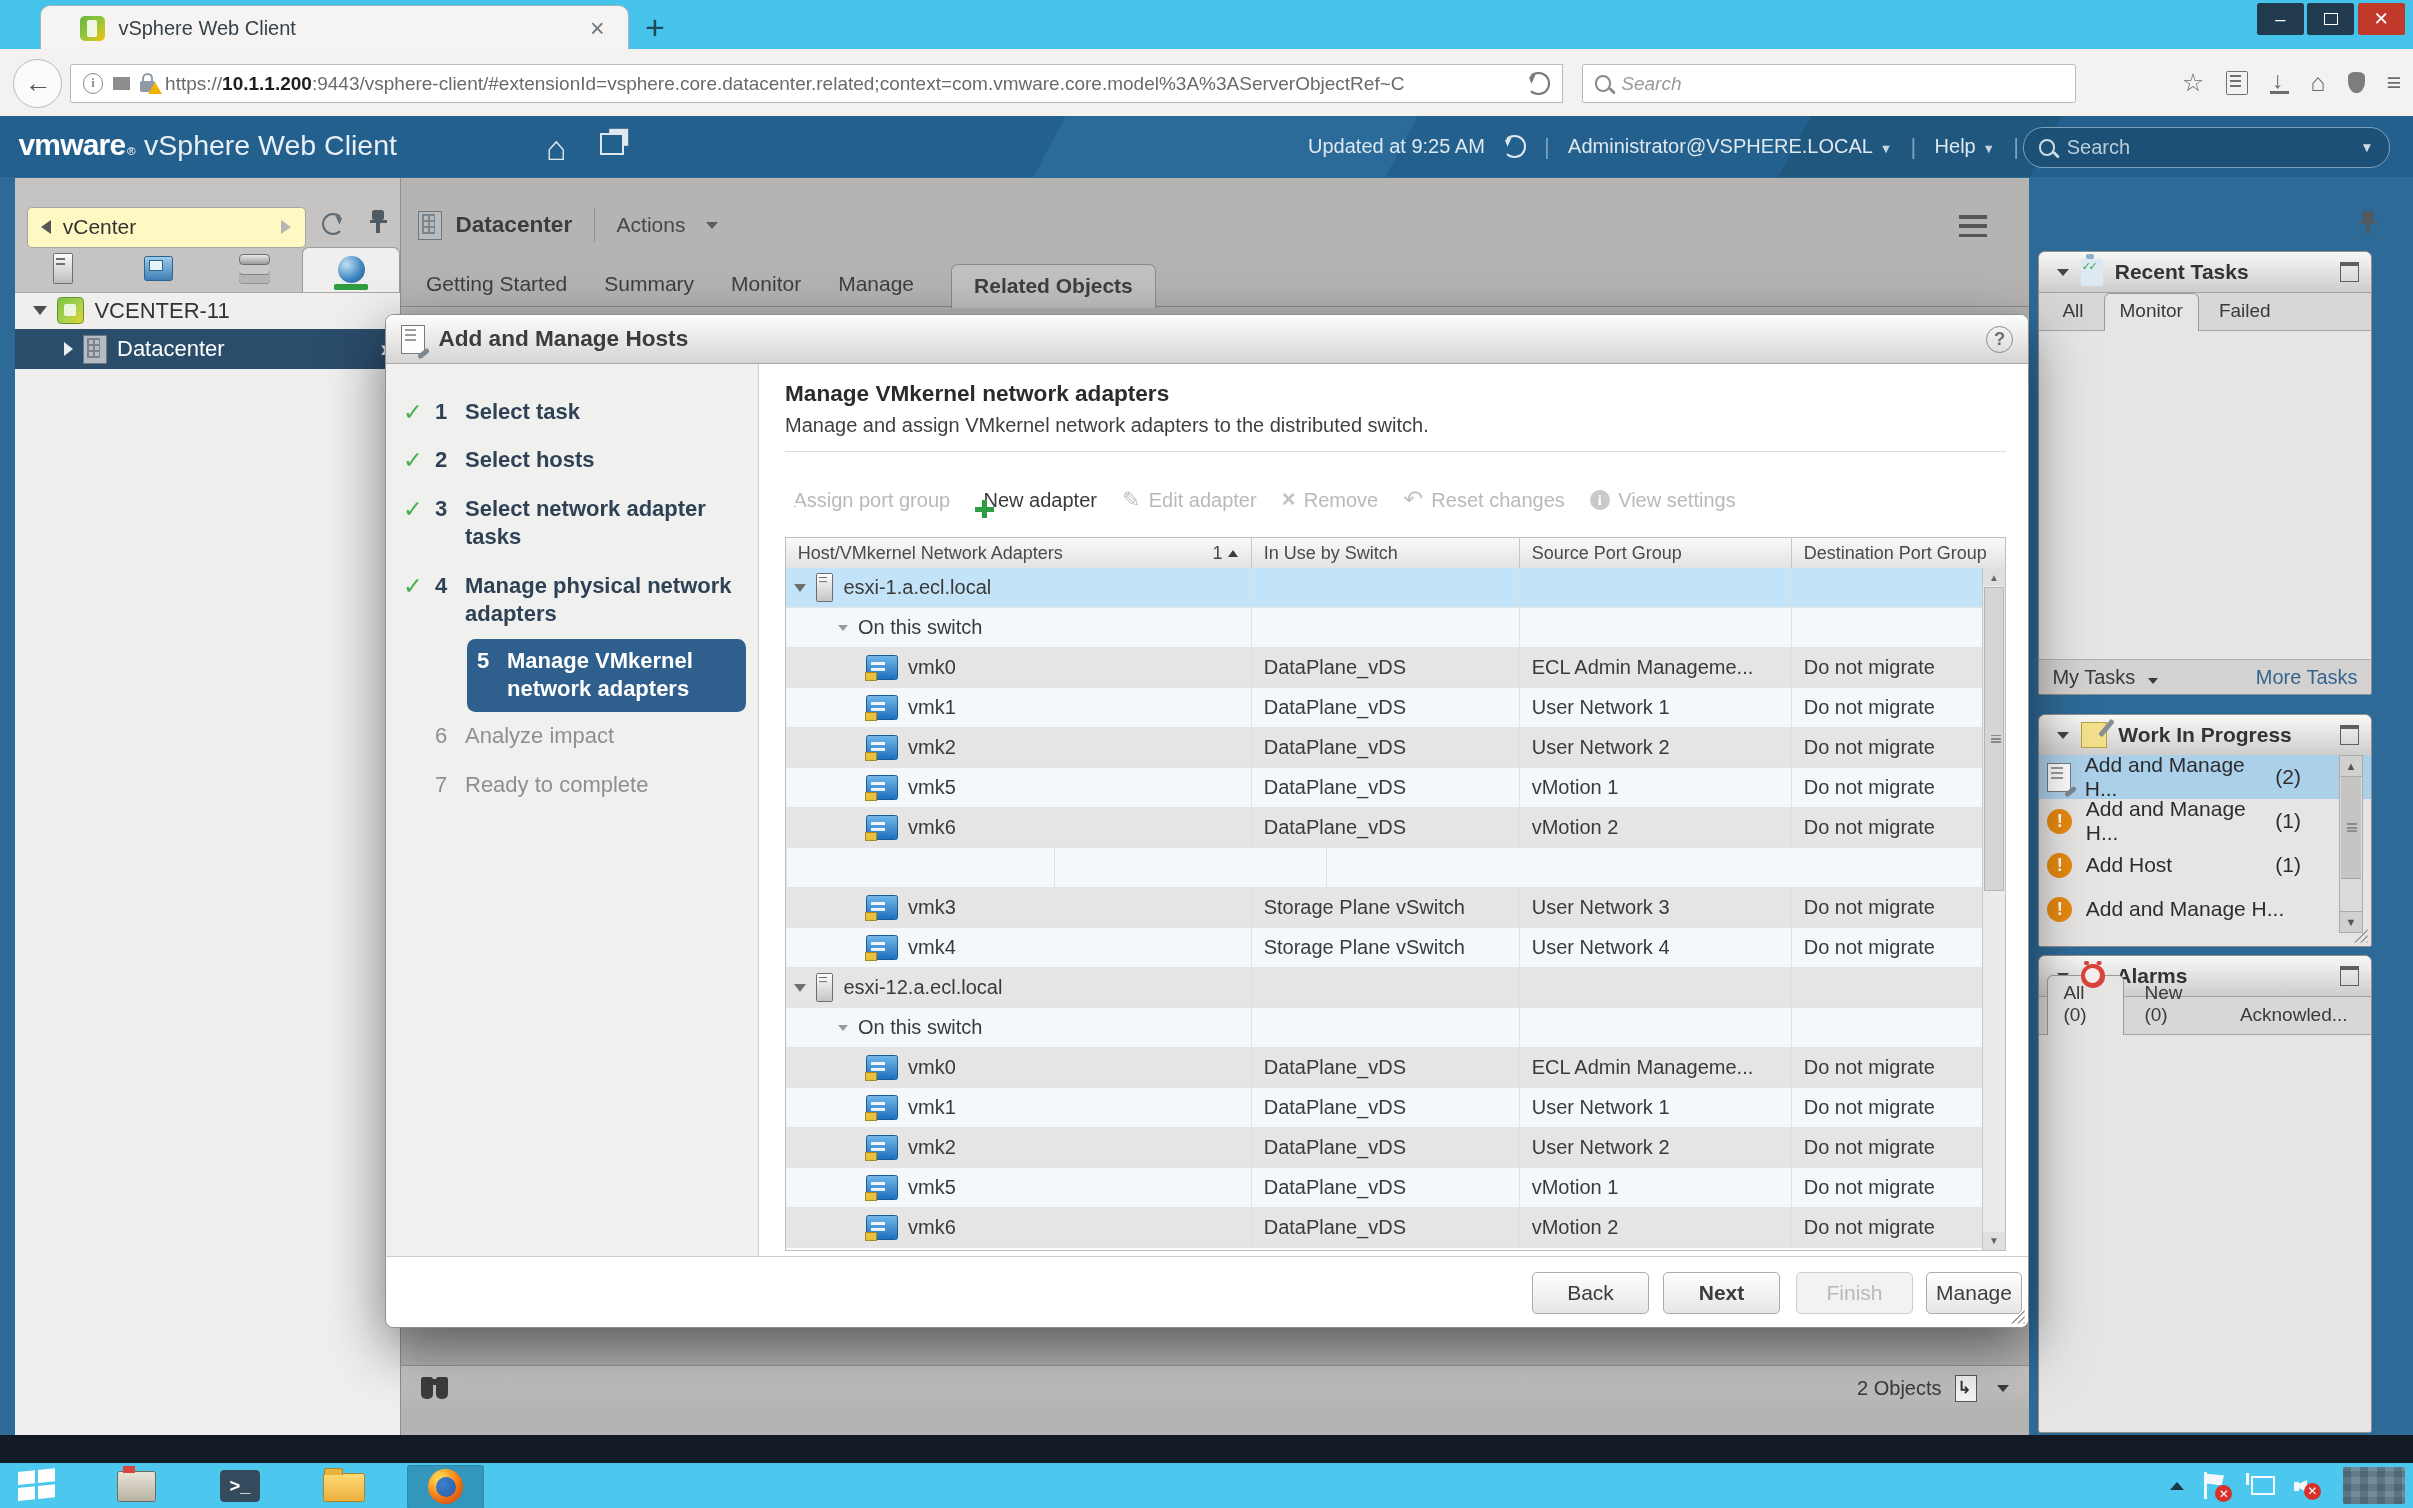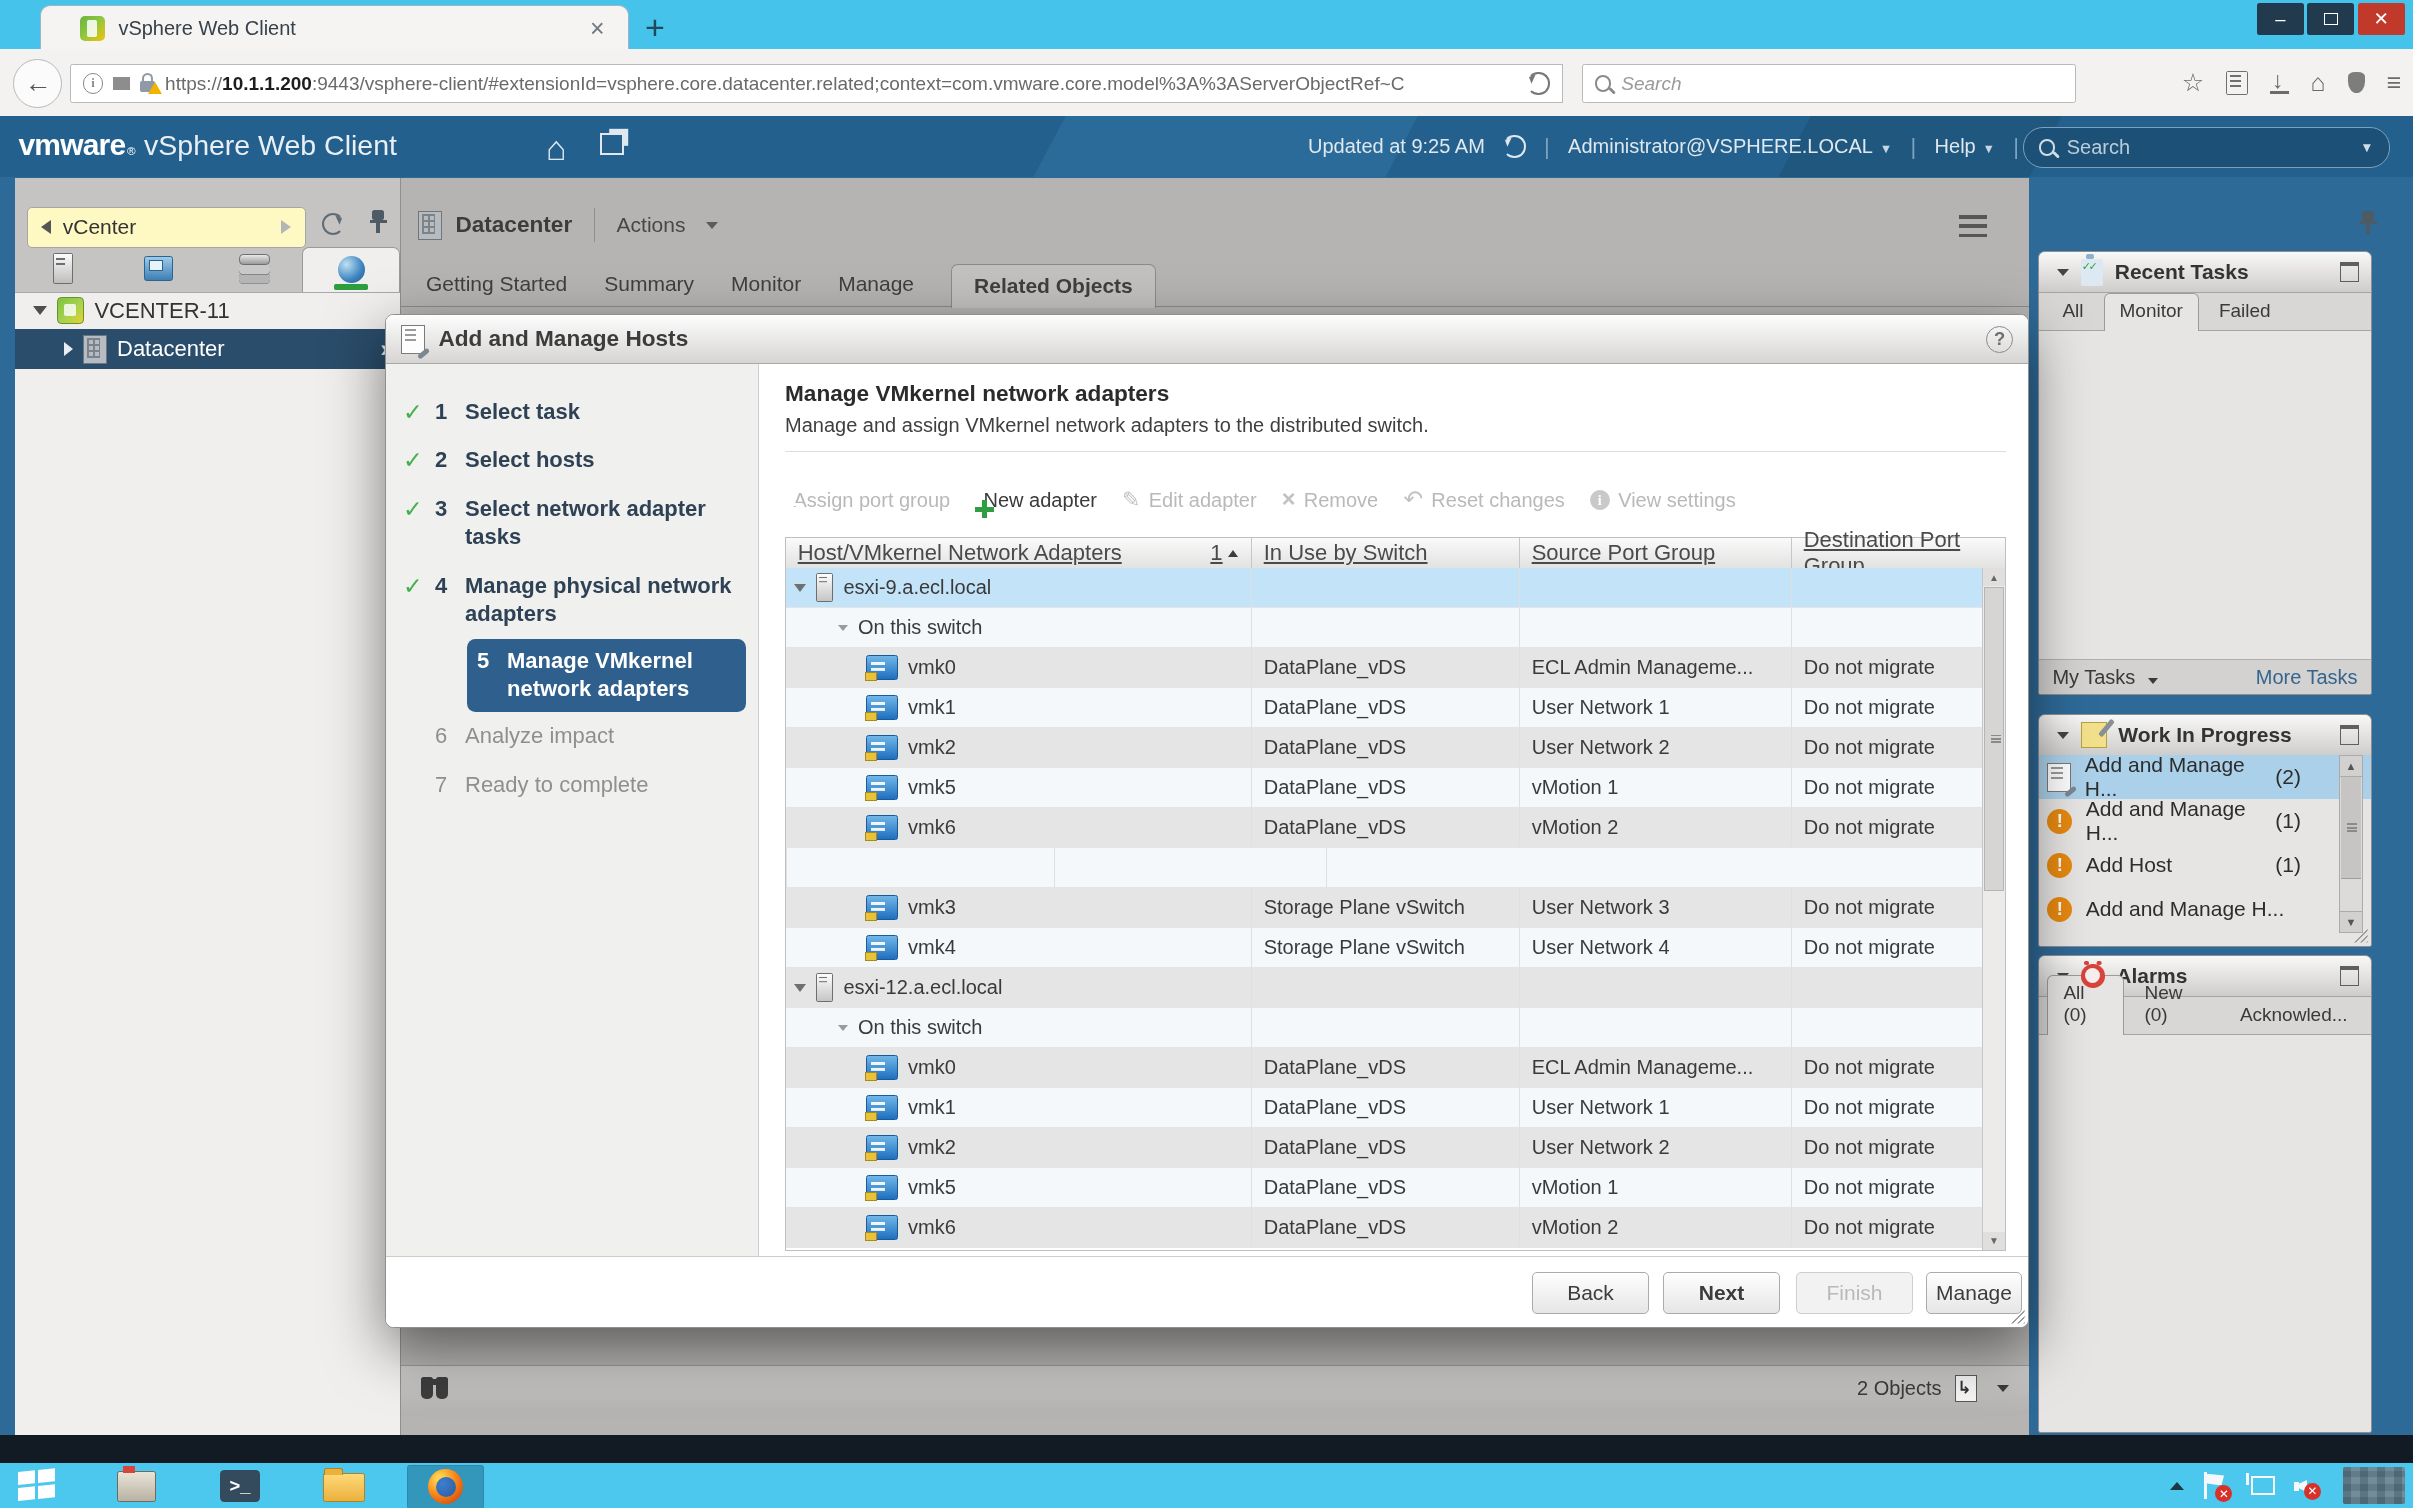--- a/index.html
+++ b/index.html
@@ -198,21 +198,21 @@
   .plus::after{content:"";position:absolute;left:0;top:6.7px;width:18.4px;height:5px;background:#2f9e41;}
   .gport{width:20px;height:15px;background:#c9c9c9;border-radius:2.5px;position:relative;}
   .gport::after{content:"";position:absolute;left:3.4px;top:3.4px;width:13.4px;height:2.5px;background:#fff;box-shadow:0 5px 0 #fff;}
   .gx{font-size:23.5px;font-weight:bold;color:#c2c2c2;line-height:18.4px;}
   .gpencil{font-size:22px;color:#c2c2c2;}
   .greset{font-size:23.5px;color:#c2c2c2;line-height:18.4px;}
   .ginfo{width:20px;height:20px;border-radius:50%;background:#c9c9c9;color:#fff;font-size:14.2px;font-weight:bold;
     display:flex;align-items:center;justify-content:center;font-family:"Liberation Serif",serif;}
   .dtable{position:absolute;left:25px;top:173px;right:22px;height:714px;border:0.8px solid #bfbfbf;box-sizing:border-box;}
   .thead{display:flex;height:30px;background:linear-gradient(180deg,#fafafa,#e2e2e1);border-bottom:0.8px solid #b5b5b5;
-    font-size:22px;color:#4a4a4a;align-items:center;text-decoration:underline;}
+    font-size:18px;color:#4a4a4a;align-items:center;}
   .thead .hc{padding-left:11.7px;box-sizing:border-box;display:flex;align-items:center;height:100%;}
   .hc1{width:465px;}
   .hc2{width:268px;border-left:0.8px solid #c6c6c6;}
   .hc3{width:272px;border-left:0.8px solid #c6c6c6;}
   .hc4{flex:1;border-left:0.8px solid #c6c6c6;}
   .sortind{margin-left:auto;padding-right:13.4px;display:flex;align-items:center;gap:5px;}
   .sortind .tri{width:0;height:0;border-left:5.9px solid transparent;border-right:5.9px solid transparent;border-bottom:7.5px solid #3c3c3c;}
   .tbody{position:absolute;left:0;top:30px;right:0;bottom:0;overflow:hidden;}
   .trow{display:flex;height:39px;border-bottom:0.8px solid #e4e4e4;align-items:stretch;font-size:20px;color:#3a3a3a;background:#e5e5e5;}
   .trow.alt{background:#f4f8fb;}
@@ -584,21 +584,21 @@
           </div>
           <div class="hc hc2">In Use by Switch</div>
           <div class="hc hc3">Source Port Group</div>
           <div class="hc hc4">Destination Port Group</div>
         </div>
         <div class="tbody">
             <div class="trow host sel">
               <div class="c c1">
                 <span class="exp"></span>
                 <span class="hosticon"></span>
-                <span class="nm">esxi-9.a.ecl.local</span>
+                <span class="nm">esxi-1.a.ecl.local</span>
               </div>
               <div class="c c2"></div>
               <div class="c c3"></div>
               <div class="c c4"></div>
             </div>
             <div class="trow group alt">
               <div class="c c1">
                 <span class="exp g"></span>
                 <span class="nm">On this switch</span>
               </div>

